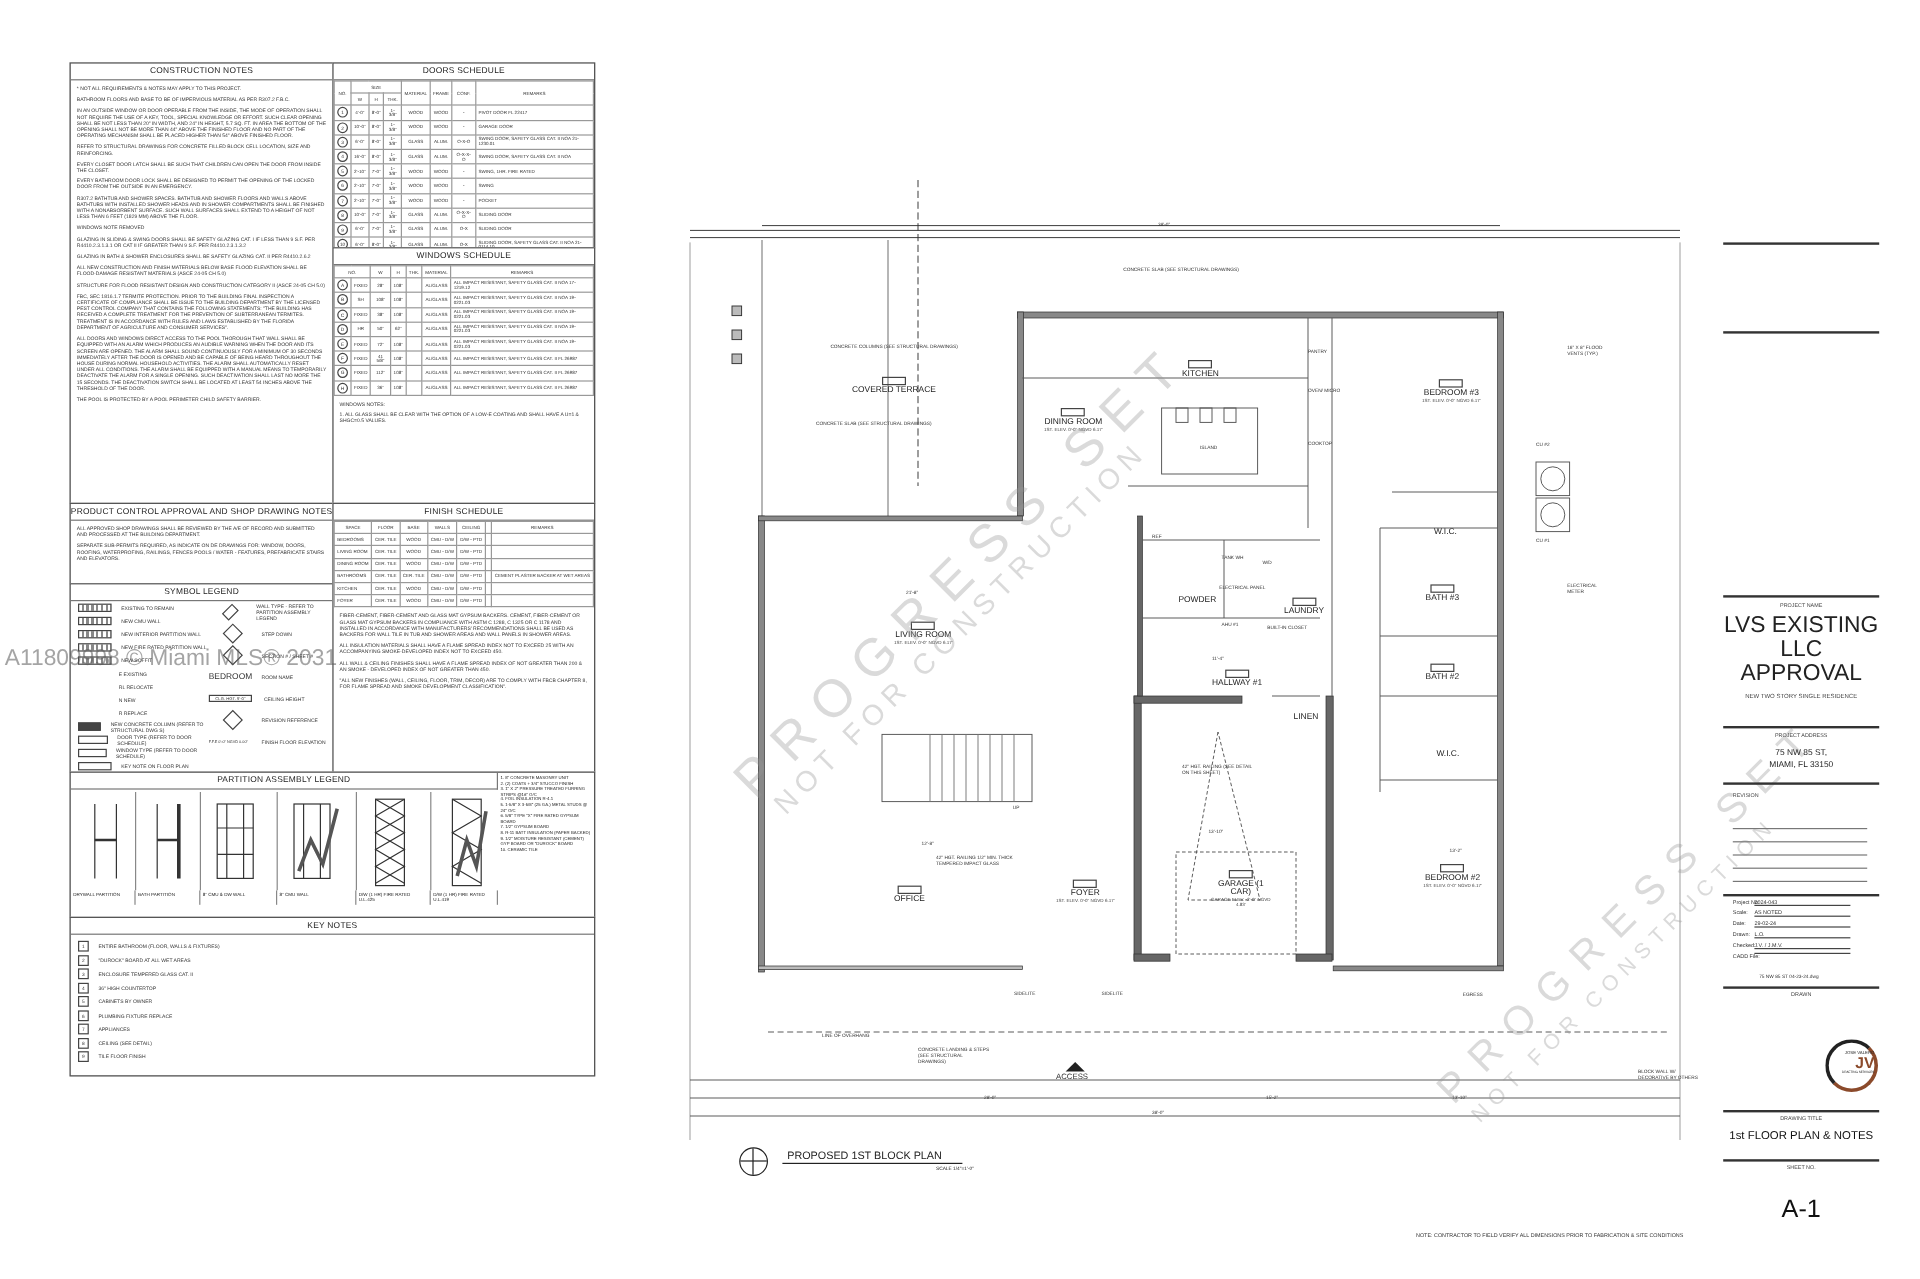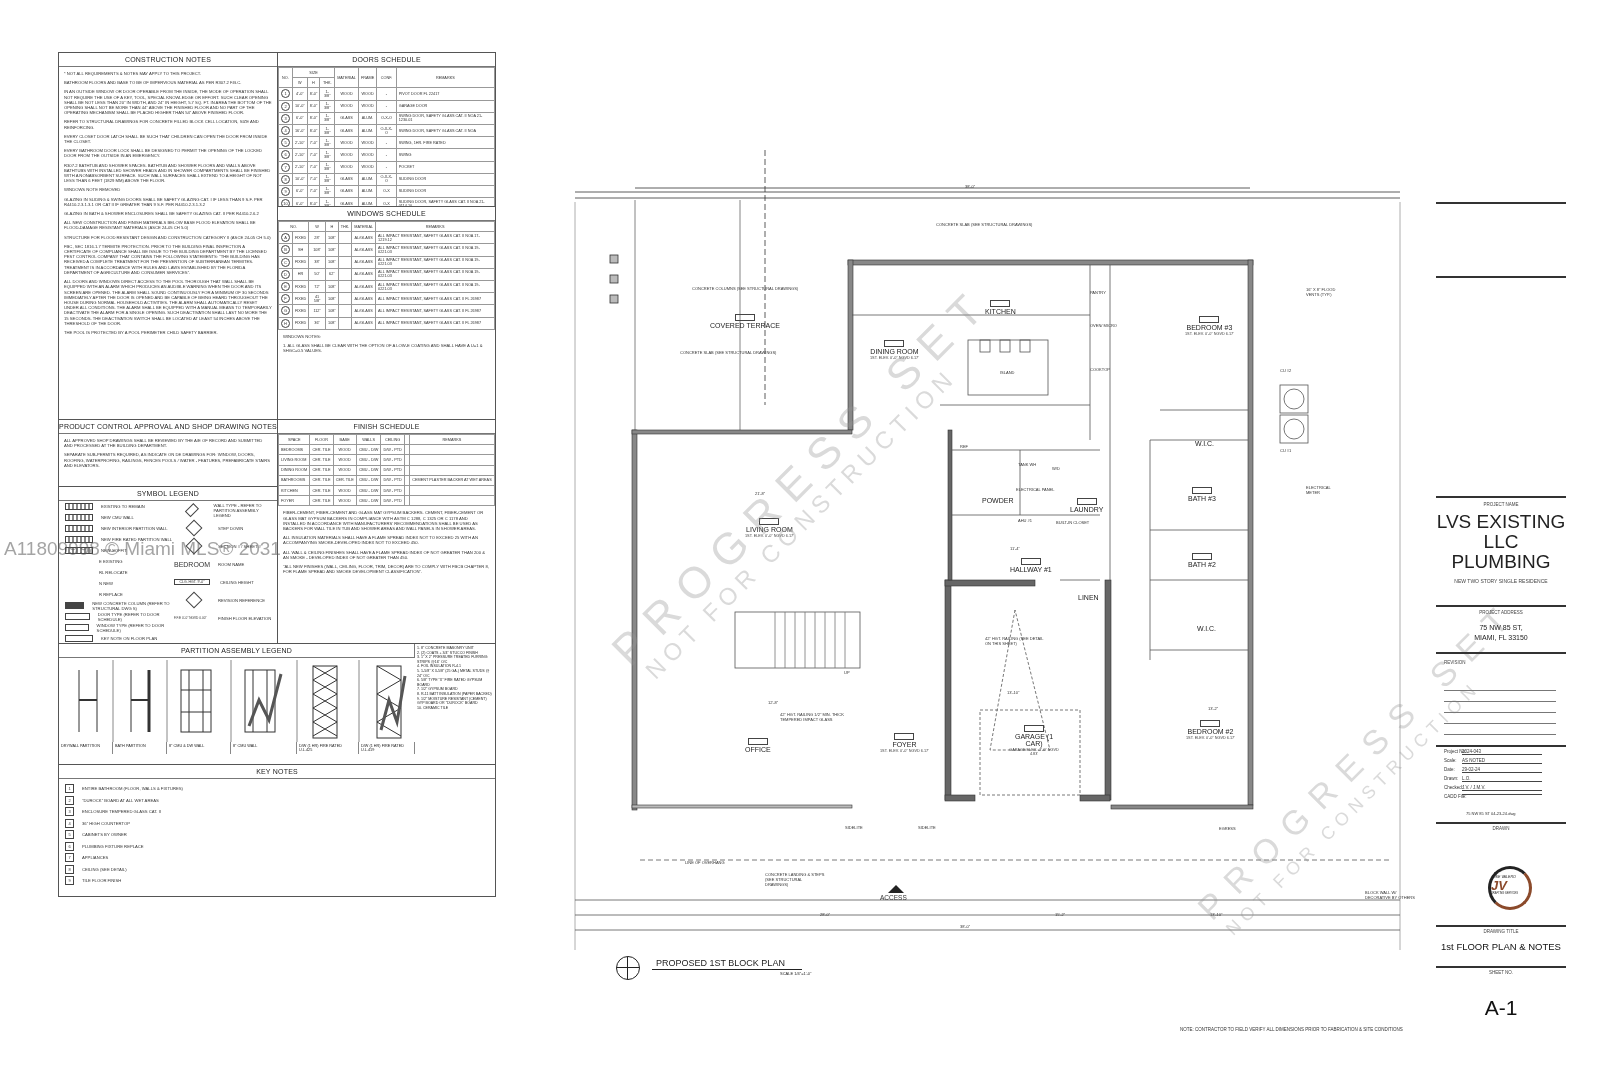--- a/index.html
+++ b/index.html
@@ -715,21 +715,21 @@
 <div class="abs" style="left:656px;top:958px;font-size:9px;">PROPOSED 1ST BLOCK PLAN</div>
 <div class="abs" style="left:652px;top:969px;width:150px;height:1px;background:#222;"></div>
 <div class="abs" style="left:780px;top:971px;font-size:4px;">SCALE 1/4"=1'-0"</div>
 
 <div class="tb-line" style="top:202px;"></div>
 <div class="tb-line" style="top:276px;"></div>
 <div class="tb-line" style="top:496px;"></div>
 <div class="tb-small" style="top:502px;">PROJECT NAME</div>
 <div class="abs" style="left:1436px;top:512px;width:130px;text-align:center;font-size:19px;line-height:20px;">
   <div>LVS EXISTING LLC</div>
-  <div>PLUMBING</div>
+  <div>APPROVAL</div>
 </div>
 <div class="tb-small" style="top:578px;font-size:5px;">NEW TWO STORY SINGLE RESIDENCE</div>
 <div class="tb-line" style="top:605px;"></div>
 <div class="tb-small" style="top:610px;">PROJECT ADDRESS</div>
 <div class="tb-small" style="top:624px;font-size:7px;text-transform:none;color:#222;">75 NW 85 ST,</div>
 <div class="tb-small" style="top:634px;font-size:7px;text-transform:none;color:#222;">MIAMI, FL 33150</div>
 <div class="tb-line" style="top:652px;"></div>
 <div class="abs" style="left:1444px;top:660px;font-size:4.5px;color:#444;">REVISION</div>
 <div class="abs" style="left:1444px;top:680px;width:112px;">
   <div style="border-bottom:.6px solid #777;height:10px;"></div>
@@ -744,21 +744,21 @@
     <div class="info-row" style="top:758px;"><span>Scale:</span><span class="v">AS NOTED</span></div>
     <div class="info-row" style="top:767px;"><span>Date:</span><span class="v">29-02-24</span></div>
     <div class="info-row" style="top:776px;"><span>Drawn:</span><span class="v">L.O.</span></div>
     <div class="info-row" style="top:785px;"><span>Checked:</span><span class="v">J.V. / J.M.V.</span></div>
     <div class="info-row" style="top:794px;"><span>CADD File:</span><span class="v"></span></div>
   </div>
 <div class="abs" style="left:1466px;top:811px;font-size:4px;color:#333;">75 NW 85 ST 04-23-24.dwg</div>
 <div class="tb-line" style="top:822px;"></div>
 <div class="tb-small" style="top:826px;">DRAWN</div>
 
-<div class="abs" style="left:1488px;top:866px;width:44px;height:44px;border-radius:50%;border:3px solid #222;border-bottom-color:#8b4a2b;border-right-color:#8b4a2b;box-sizing:border-box;text-align:left;font-style:italic;">
+<div class="abs" style="left:1521px;top:866px;width:44px;height:44px;border-radius:50%;border:3px solid #222;border-bottom-color:#8b4a2b;border-right-color:#8b4a2b;box-sizing:border-box;text-align:right;">
   <div style="font-size:3.6px;margin-top:6px;">JOSE VALERO</div>
   <div style="font-size:13px;font-weight:bold;color:#8b4a2b;line-height:13px;">JV</div>
   <div style="font-size:2.6px;">DRAFTING SERVICES</div>
 </div>
 
 <div class="tb-line" style="top:925px;"></div>
 <div class="tb-small" style="top:929px;">DRAWING TITLE</div>
 <div class="tb-small" style="top:941px;font-size:9.5px;text-transform:none;color:#111;">1st FLOOR PLAN &amp; NOTES</div>
 <div class="tb-line" style="top:966px;"></div>
 <div class="tb-small" style="top:970px;">SHEET NO.</div>

